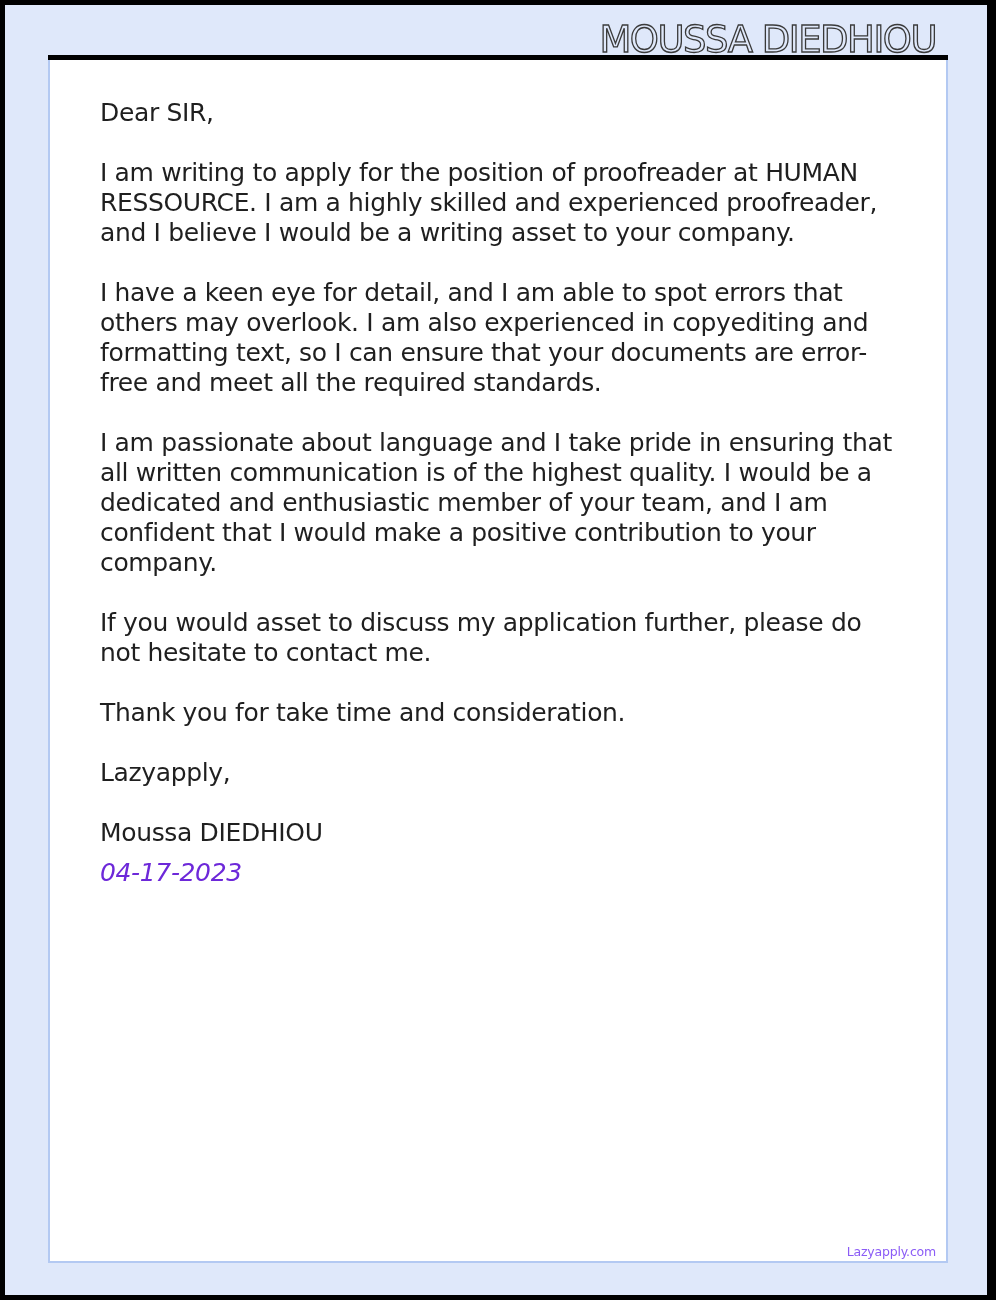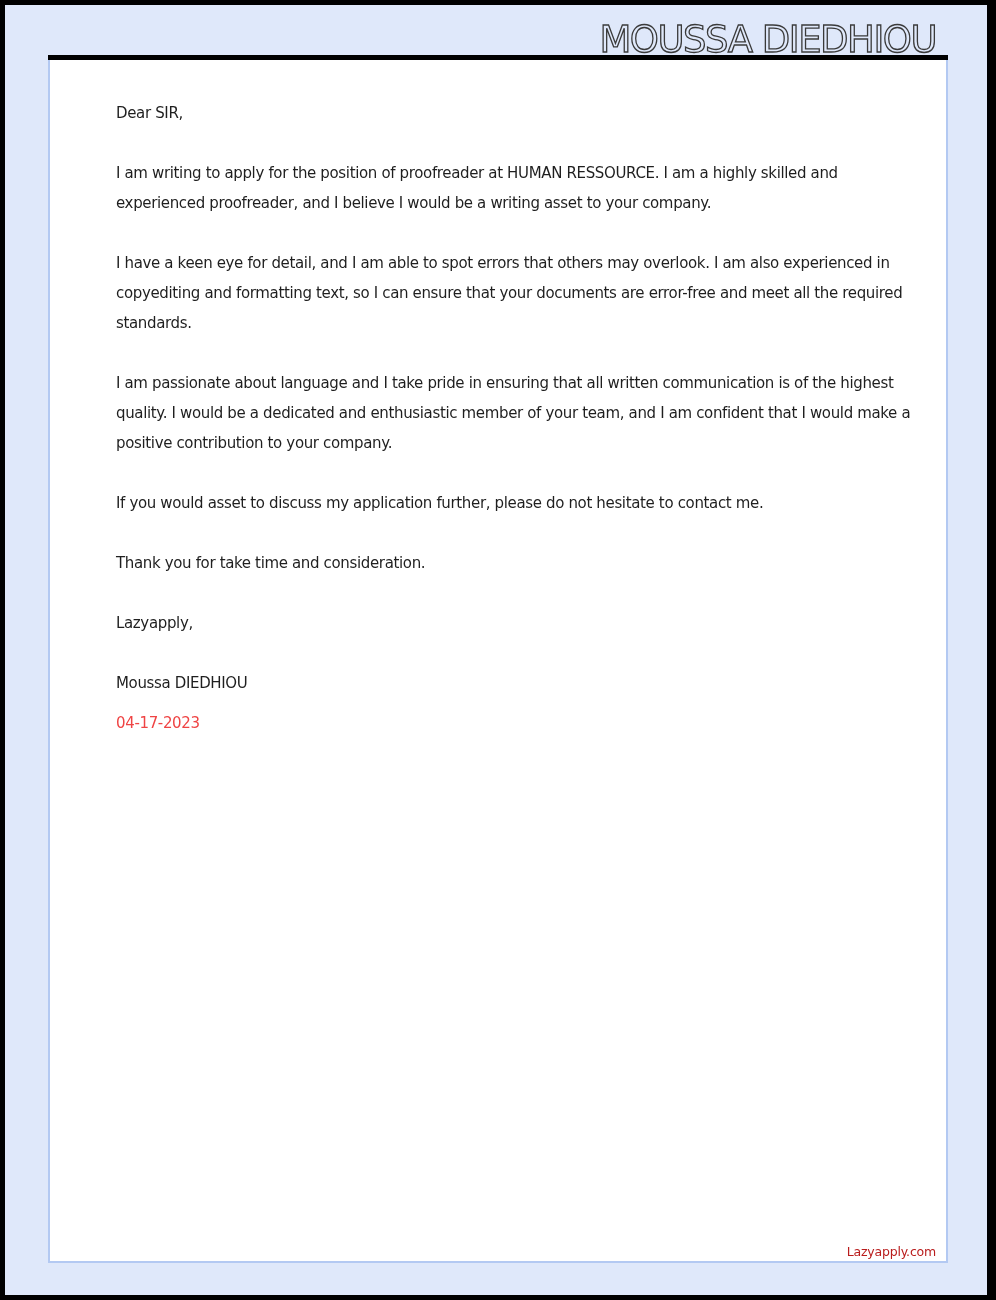--- a/index.html
+++ b/index.html
@@ -30,30 +30,29 @@
     .card {
       position: absolute; left: 43px; top: 55px;
       width: 896px; height: 1201px;
       background: #fff;
       border-left: 2px solid #b3c9f2;
       border-right: 2px solid #b3c9f2;
       border-bottom: 2px solid #b3c9f2;
     }
     .body {
       position: absolute; left: 50px; top: 38px; width: 800px;
-      font-size: 15px; line-height: 30px; color: #1f1f1f;
+      font-size: 25px; line-height: 30px; color: #1f1f1f;
       letter-spacing: -0.35px;
-      margin-left: 16px;
     }
     .body p { margin: 0 0 30px 0; }
     .body p.sig-name { margin-bottom: 10px; }
-    .body p.date { color: #ef4444; margin: 0; }
+    .body p.date { color: #6d28d9; margin: 0; font-style: italic; }
     .footer {
       position: absolute; right: 10px; bottom: 2px;
-      font-size: 12.5px; color: #b91c1c; letter-spacing: -0.2px;
+      font-size: 12.5px; color: #8b5cf6; letter-spacing: -0.2px;
     }
   </style>
 </head>
 <body>
 
 <div class="frame">
   <div class="title">MOUSSA DIEDHIOU</div>
   <div class="rule"></div>
   <div class="card">
     <div class="body">

